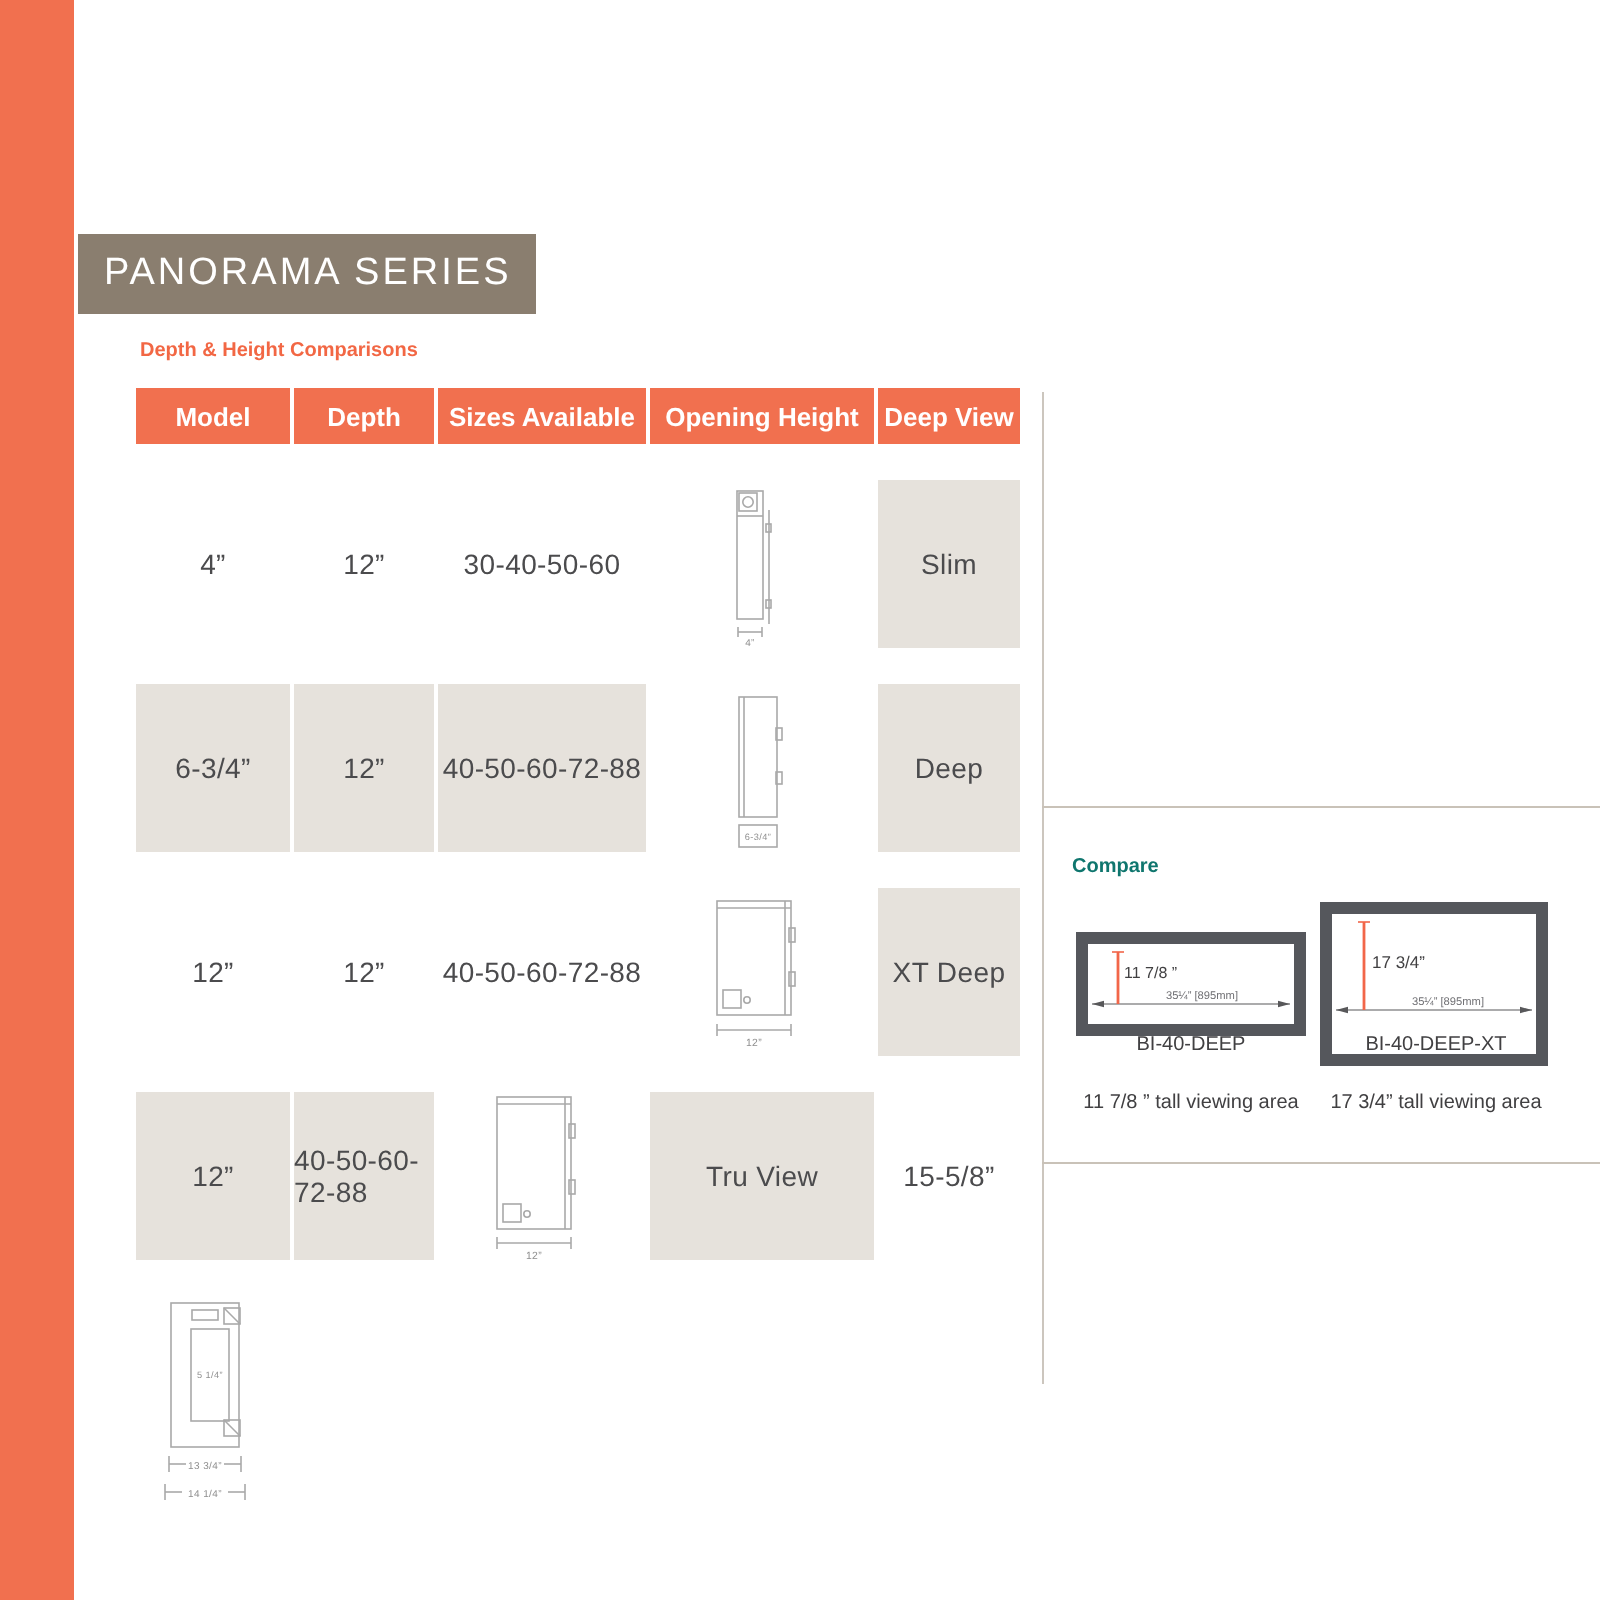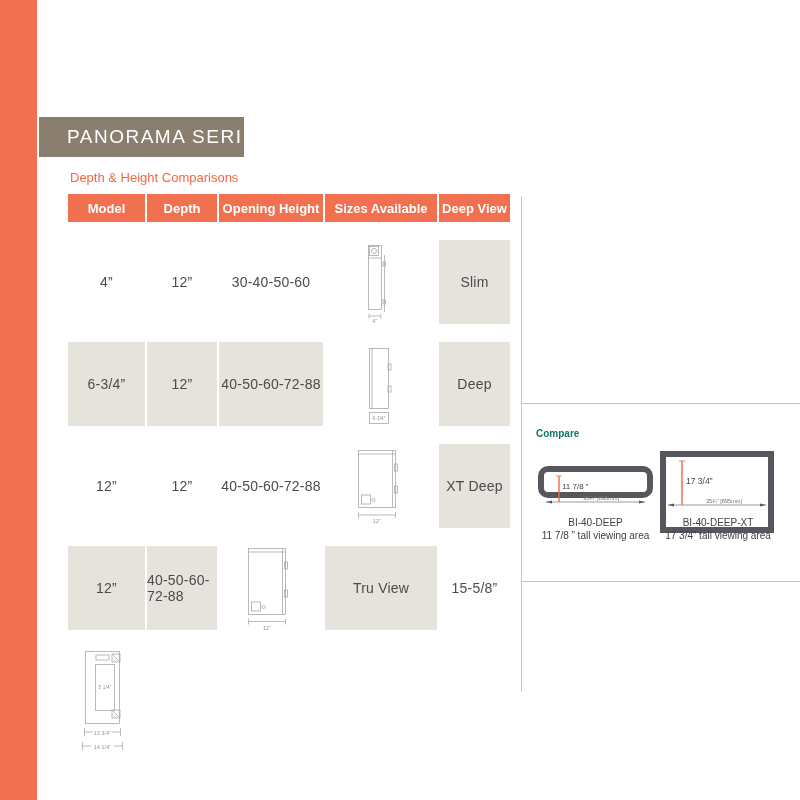--- a/index.html
+++ b/index.html
@@ -2,25 +2,25 @@
 <html><head>
 <meta charset="utf-8">
 <style>
   html,body { margin:0; padding:0; background:#ffffff; }
   .page {
     position:relative; width:800px; height:800px; background:#ffffff;
     font-family:"Liberation Sans", sans-serif; overflow:hidden;
   }
   .accent-bar { position:absolute; left:0; top:0; width:37px; height:800px; background:#F1704F; }
   .title-box {
-    position:absolute; left:39px; top:117px; width:205px; height:40px;
+    position:absolute; left:39px; top:117px; width:229px; height:40px;
     background:#8A7E6F; color:#ffffff; font-size:19px; letter-spacing:1.5px;
-    line-height:40px; padding-left:28px; box-sizing:border-box; white-space:nowrap;
-  }
-  .subtitle { position:absolute; left:70px; top:170px; font-size:13px; font-weight:normal; color:#F26744; }
+    line-height:40px; padding-left:13px; box-sizing:border-box; white-space:nowrap;
+  }
+  .subtitle { position:absolute; left:70px; top:170px; font-size:10px; font-weight:bold; color:#F26744; }
 
   .spec-table {
     position:absolute; left:68px; top:194px;
     display:grid;
     grid-template-columns:77px 70px 104px 112px 71px;
     grid-template-rows:28px repeat(5, 84px);
     gap:18px 2px;
   }
   .th {
     background:#F1704F; color:#ffffff; font-weight:bold; font-size:13px;
@@ -38,46 +38,46 @@
   svg.drawing { stroke:#A9A9A9; fill:none; stroke-width:0.8; font-family:inherit; }
   svg.drawing text { stroke:none; fill:#8F8F8F; }
 
   .divider-v { position:absolute; left:521px; top:196px; width:1px; height:496px; background:#CCC6BE; }
   .divider-h1 { position:absolute; left:521px; top:403px; width:279px; height:1px; background:#C9C2B8; }
   .divider-h2 { position:absolute; left:521px; top:581px; width:279px; height:1px; background:#C9C2B8; }
 
   .compare-heading { position:absolute; left:536px; top:428px; font-size:10px; font-weight:bold; color:#0f766e; }
 
   .compare-frame { position:absolute; box-sizing:border-box; border:6px solid #55575C; background:#ffffff; }
-  .frame-deep { left:538px; top:466px; width:115px; height:32px;border-radius:10px; }
+  .frame-deep { left:538px; top:466px; width:115px; height:52px; }
   .frame-deepxt { left:660px; top:451px; width:114px; height:82px; }
   .compare-frame svg { display:block; font-family:inherit; overflow:visible; }
 
   .compare-caption { position:absolute; text-align:center; color:#414042; font-size:10px; line-height:12px; }
   .caption-deep { left:524px; top:517px; width:143px; }
   .caption-deepxt { left:648px; top:517px; width:140px; }
-  .caption-model { margin-bottom:1px; }
+  .caption-model { margin-bottom:17px; }
 </style>
 </head>
 <body>
 
 <div class="page">
 
   <div class="accent-bar"></div>
 
   <div class="title-box">PANORAMA SERIES</div>
 
   <div class="subtitle">Depth &amp; Height Comparisons</div>
 
   <div class="spec-table">
 
     <div class="th">Model</div>
     <div class="th">Depth</div>
+    <div class="th">Sizes Available</div>
     <div class="th">Opening Height</div>
-    <div class="th">Sizes Available</div>
     <div class="th">Deep View</div>
 
     <div class="td">4”</div>
     <div class="td">12”</div>
     <div class="td">30-40-50-60</div>
     <div class="td sideview-cell">
       <svg class="drawing" width="70" height="84" viewBox="0 0 70 84">
         <rect x="22.5" y="5.5" width="13" height="64"></rect>
         <rect x="23.5" y="6.5" width="9" height="9"></rect>
         <circle cx="28" cy="11" r="2.6"></circle>

